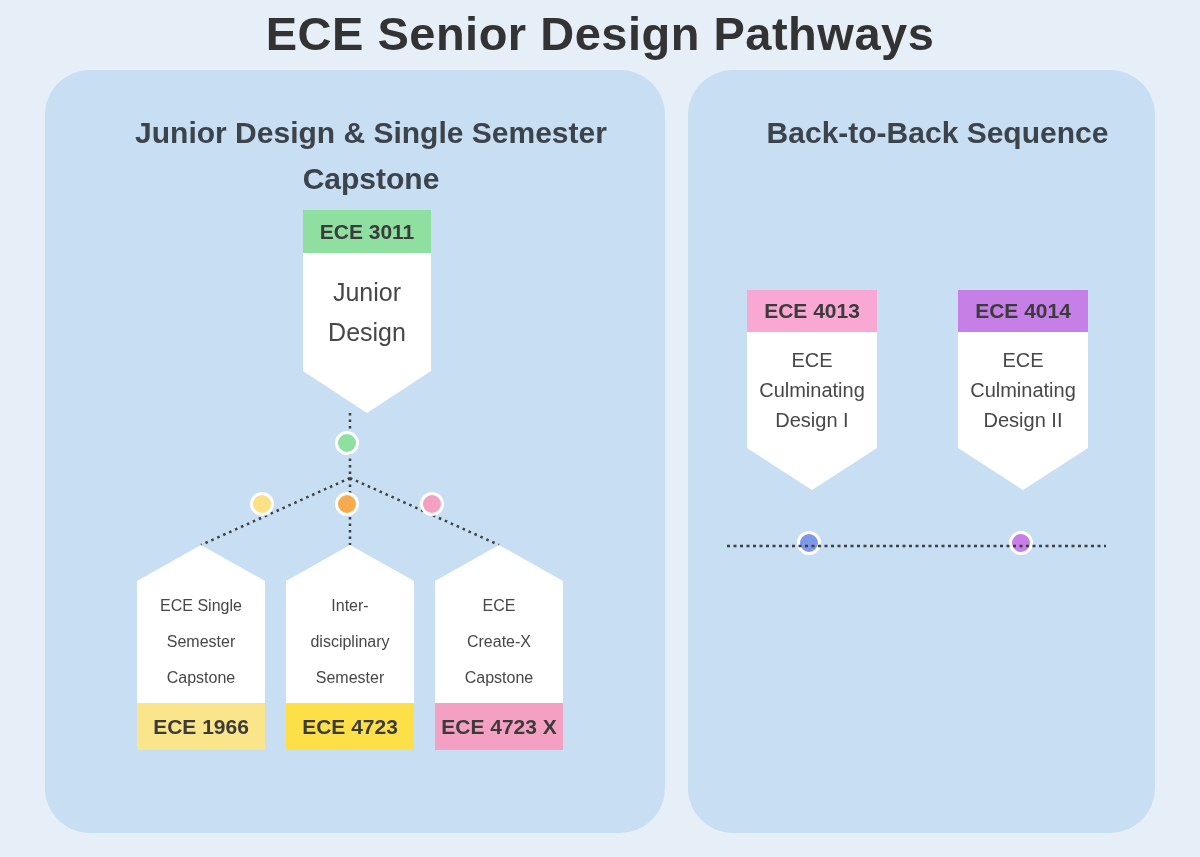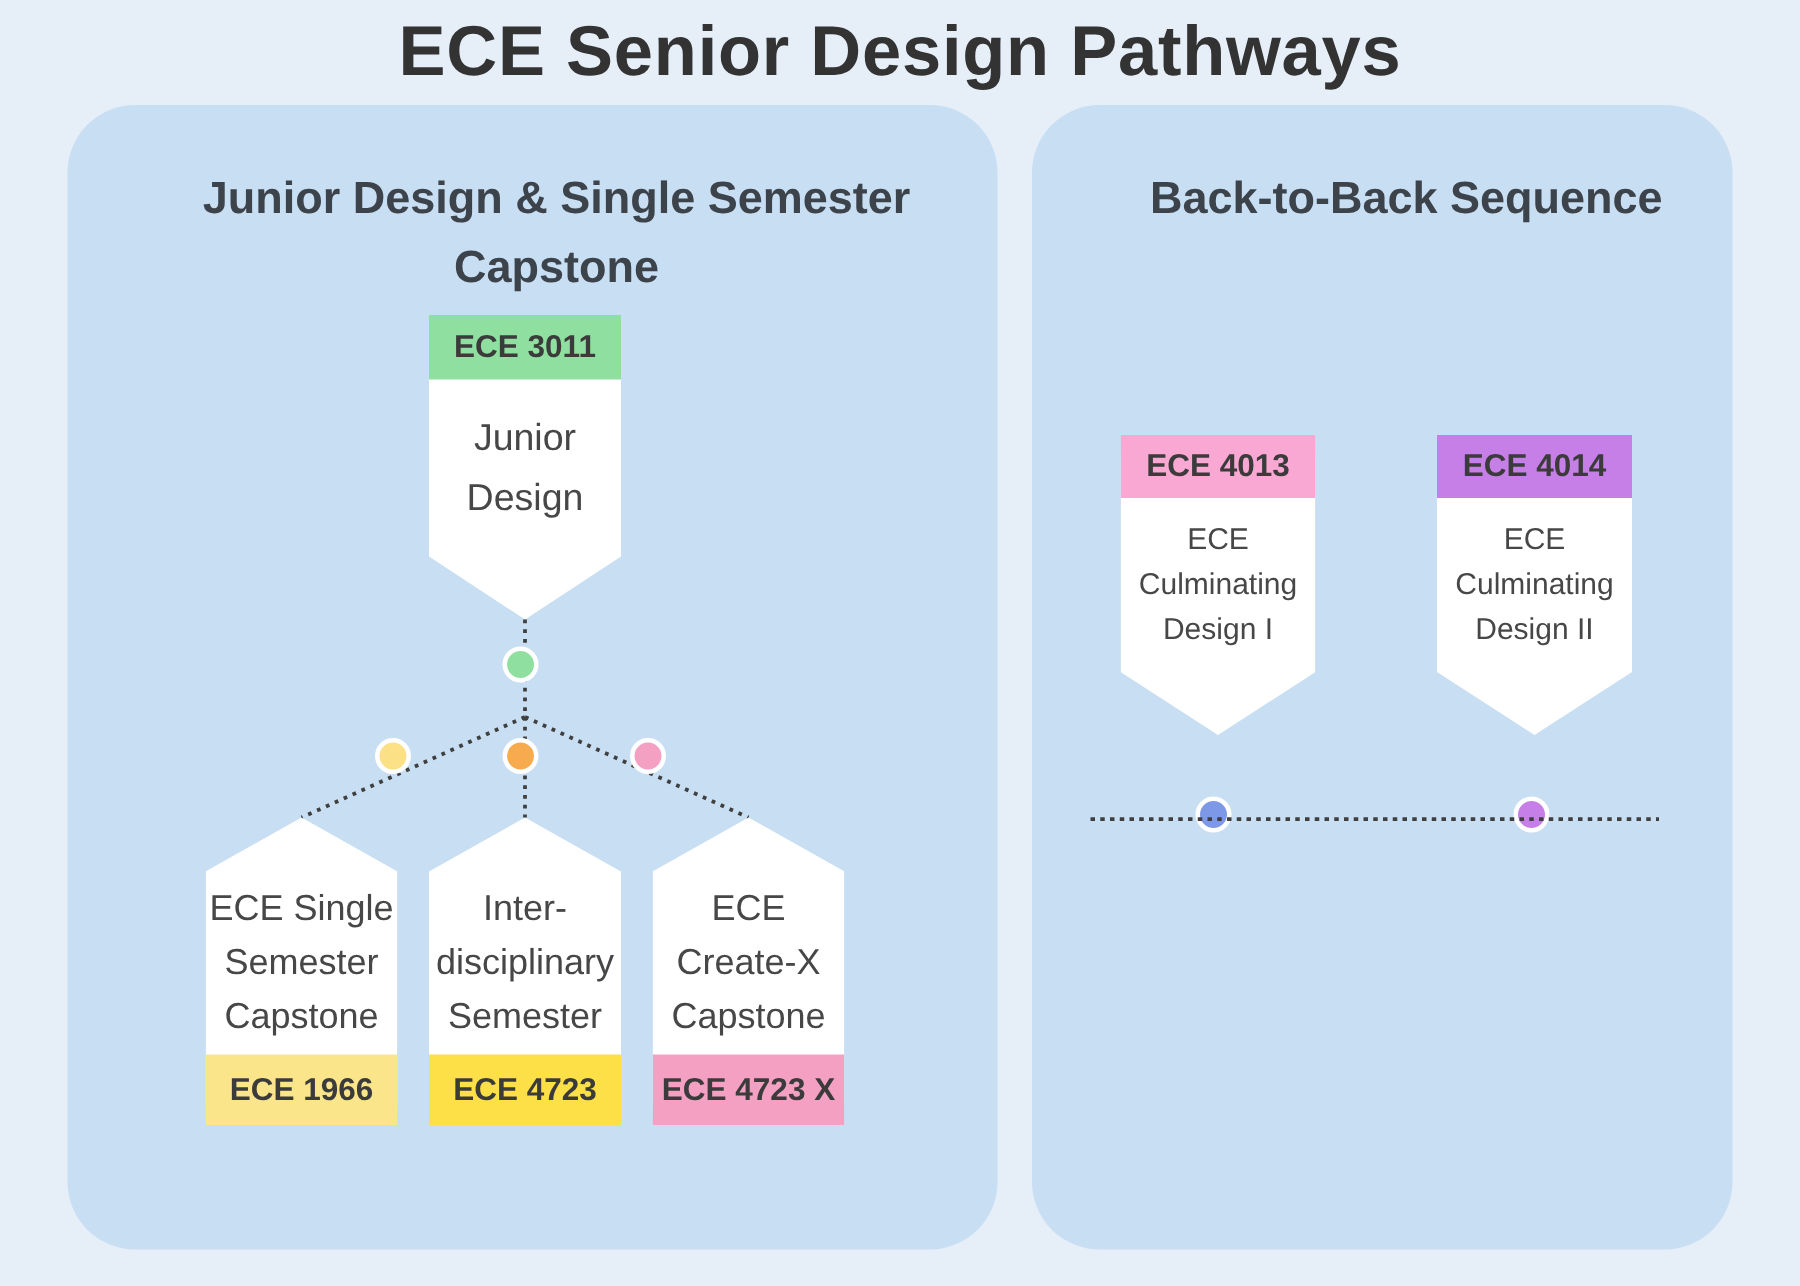--- a/index.html
+++ b/index.html
@@ -77,26 +77,26 @@
     align-items: center;
     justify-content: center;
     text-align: center;
     color: #474747;
     white-space: pre-line;
   }
   .card.point-down .card-label { padding-bottom: 42px; }
   .card.point-up   .card-label { padding-top: 36px; }
 
   
-  .card-ece3011 { left: 241px; top: 140px; width: 128px; height: 203px; }
+  .card-ece3011 { left: 258px; top: 140px; width: 128px; height: 203px; }
   .card-ece3011 .card-label { font-size: 25px; line-height: 40px; }
   .card-ece3011 .card-code  { background: #8fe0a0; }
 
   .card-branch { top: 475px; width: 128px; height: 205px; }
-  .card-branch .card-label { font-size: 24px; line-height: 36px; }
+  .card-branch .card-label { font-size: 16px; line-height: 36px; }
   .card-ece4015  { left: 92px;  }
   .card-ece4723  { left: 241px; }
   .card-ece4723x { left: 390px; }
   .card-ece4015  .card-code { background: #fbe58b; }
   .card-ece4723  .card-code { background: #fde047; }
   .card-ece4723x .card-code { background: #f3a0c3; }
 
   
   .card-seq { top: 220px; width: 130px; height: 200px; }
   .card-seq .card-label { font-size: 20px; line-height: 30px; padding-bottom: 40px; }

